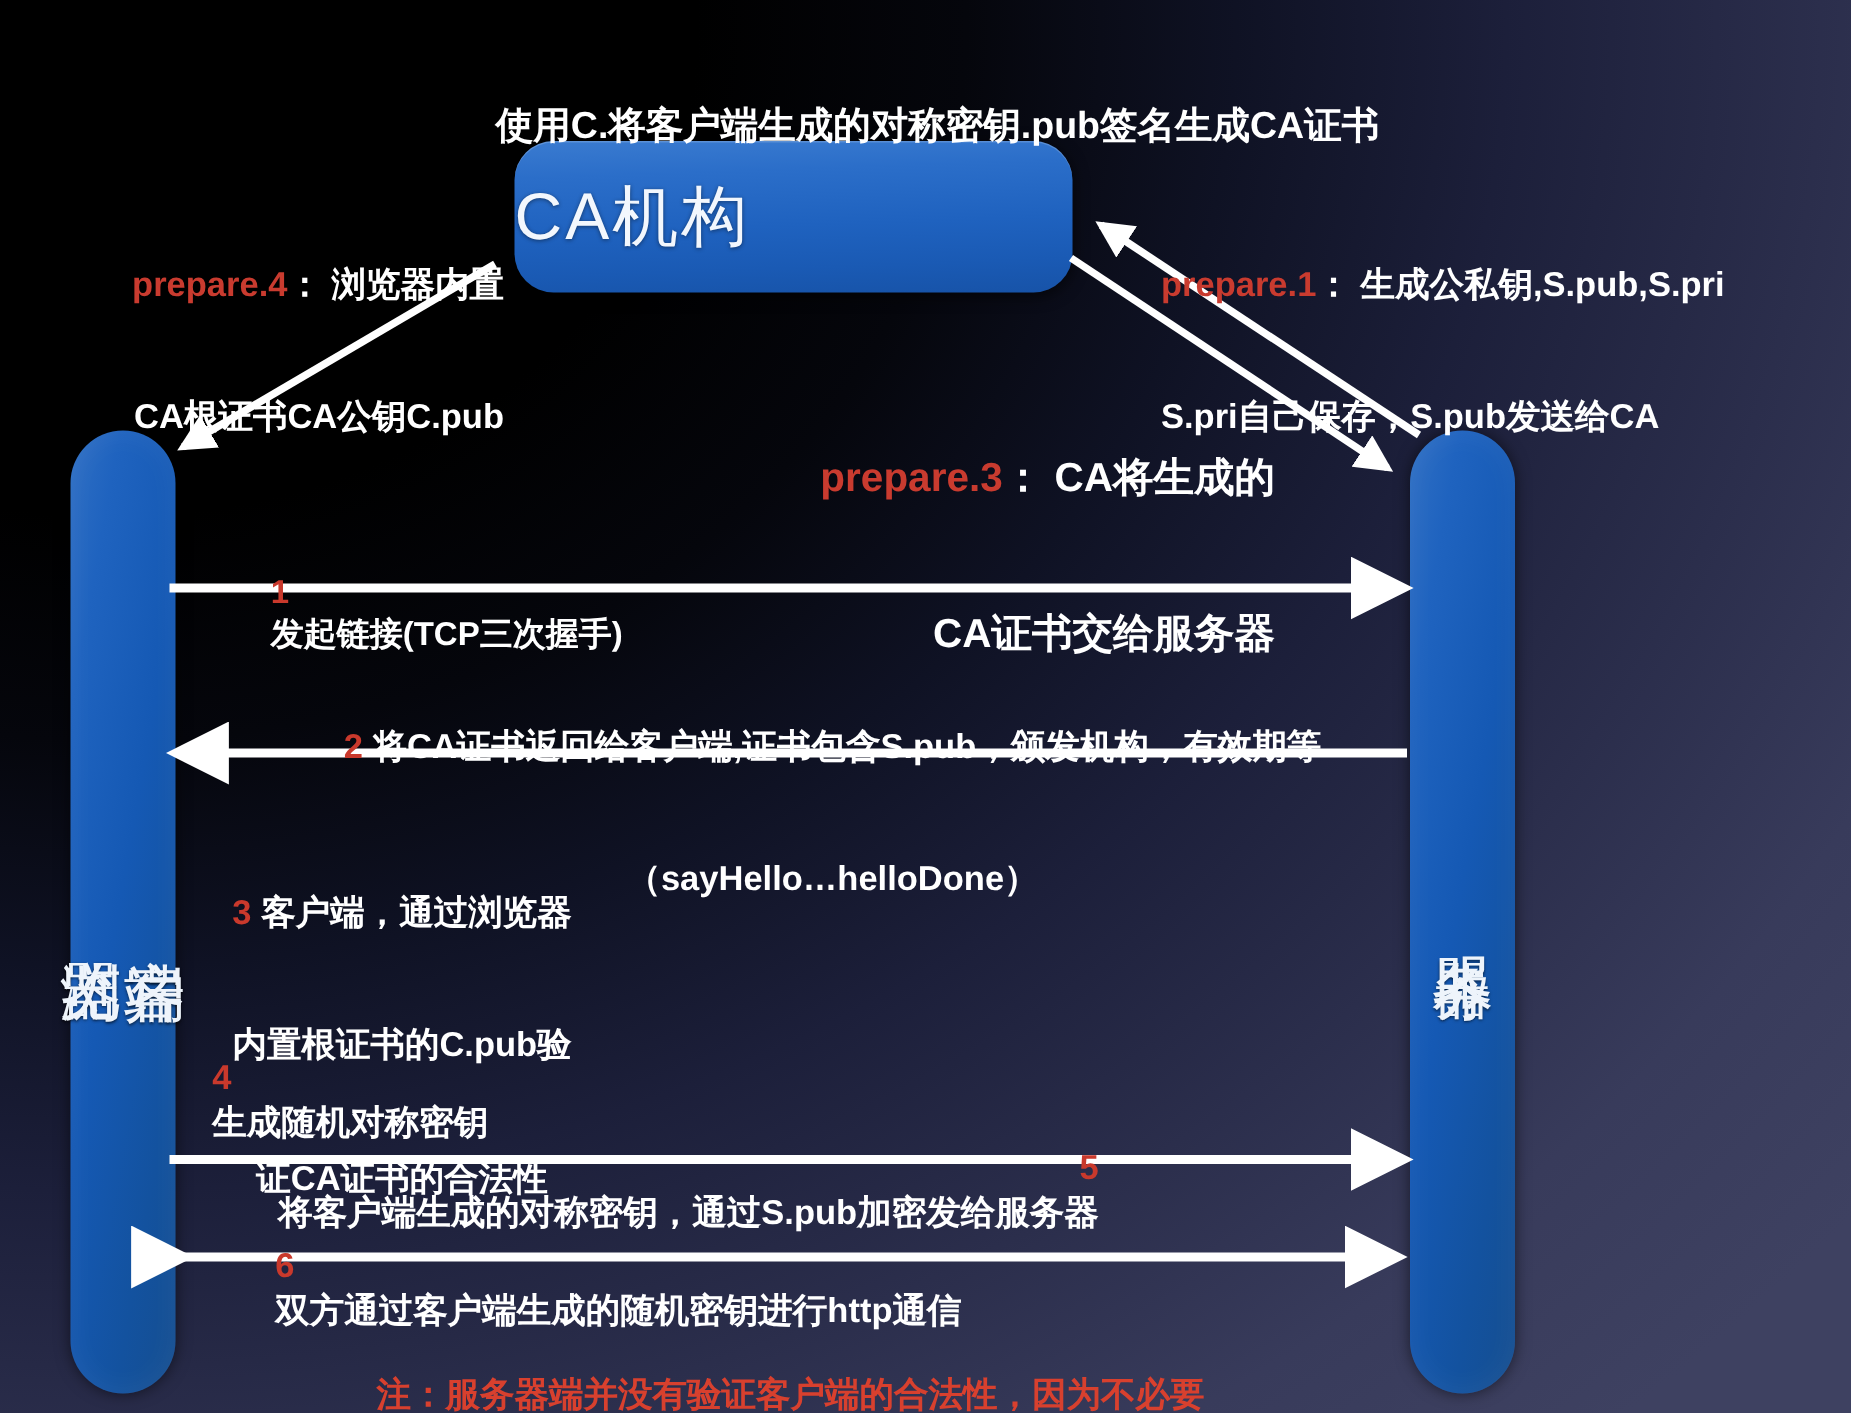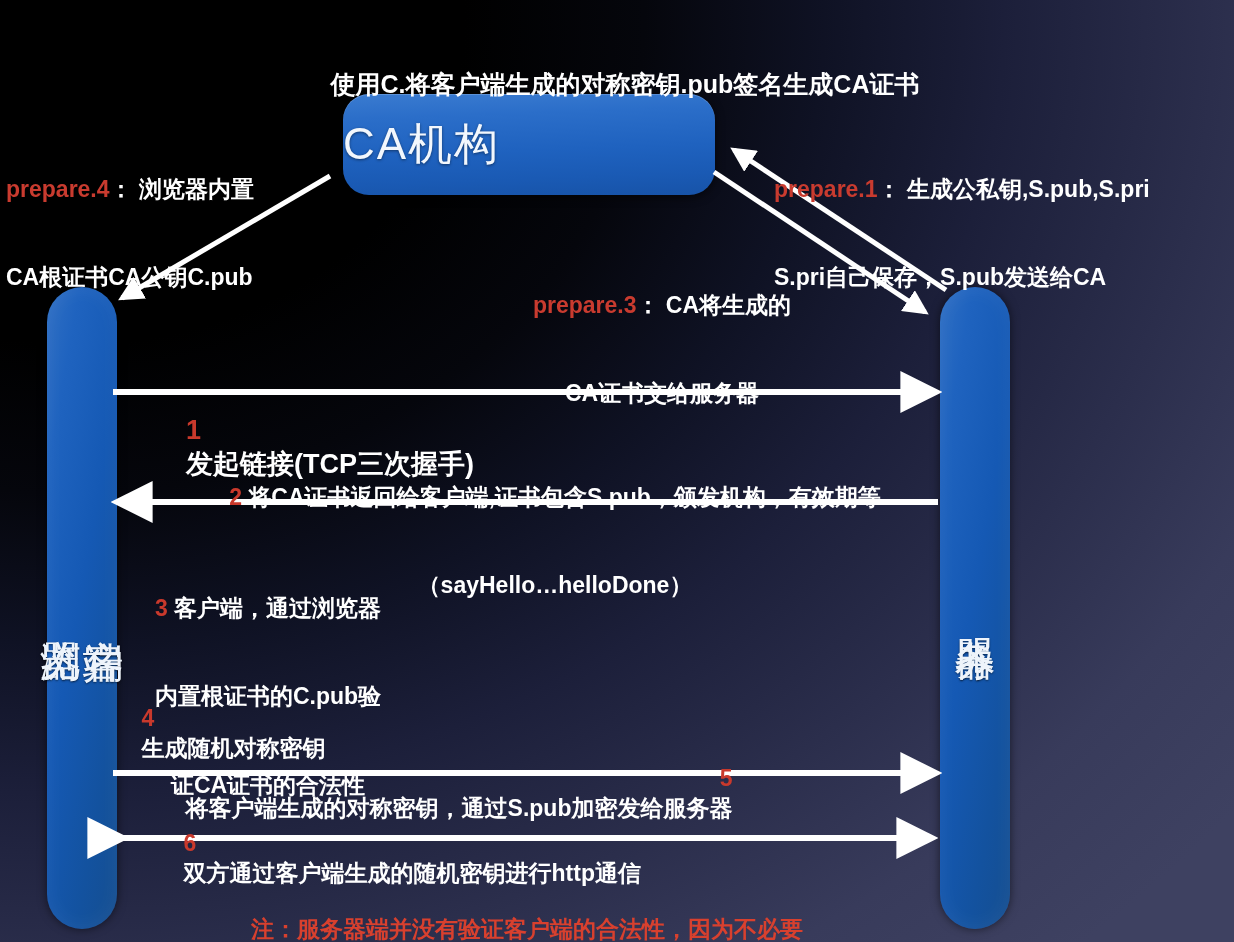--- a/index.html
+++ b/index.html
@@ -58,25 +58,25 @@
   
   #arrows{position:absolute;left:0;top:0;width:1234px;height:942px;pointer-events:none;}
 
   
   .txt{position:absolute;color:#ffffff;font-weight:bold;white-space:pre;line-height:1.28;}
   .tag{color:#c93b2f;font-weight:bold;}
   .num{color:#c9392c;font-weight:bold;}
   .note{color:#d8402e;font-weight:bold;}
 
   #prep2{left:280px;top:4px;font-size:25px;text-align:center;width:690px;}
-  #prep4{left:6px;top:116px;font-size:23px;text-align:left;width:330px;}
+  #prep4{left:6px;top:116px;font-size:23px;text-align:right;width:330px;}
   #prep1{left:774px;top:116px;font-size:23px;text-align:left;width:450px;}
-  #prep3{left:502px;top:232px;font-size:23px;text-align:center;width:320px;}
+  #prep3{left:530px;top:232px;font-size:27px;text-align:right;width:320px;}
 
-  #step1{left:156px;top:378px;font-size:27px;}
+  #step1{left:156px;top:353px;font-size:22px;}
   #step2{left:135px;top:424px;font-size:23px;width:840px;text-align:center;}
   #step3{left:118px;top:535px;font-size:23px;width:300px;text-align:center;}
   #step4{left:116px;top:675px;font-size:23px;}
   #step5{left:160px;top:735px;font-size:23px;text-align:right;}
   #step6{left:158px;top:800px;font-size:23px;}
   #bottom-note{left:112px;top:856px;font-size:23px;width:830px;text-align:center;}
 
   .line2{display:block;}
 </style>
 </head>

